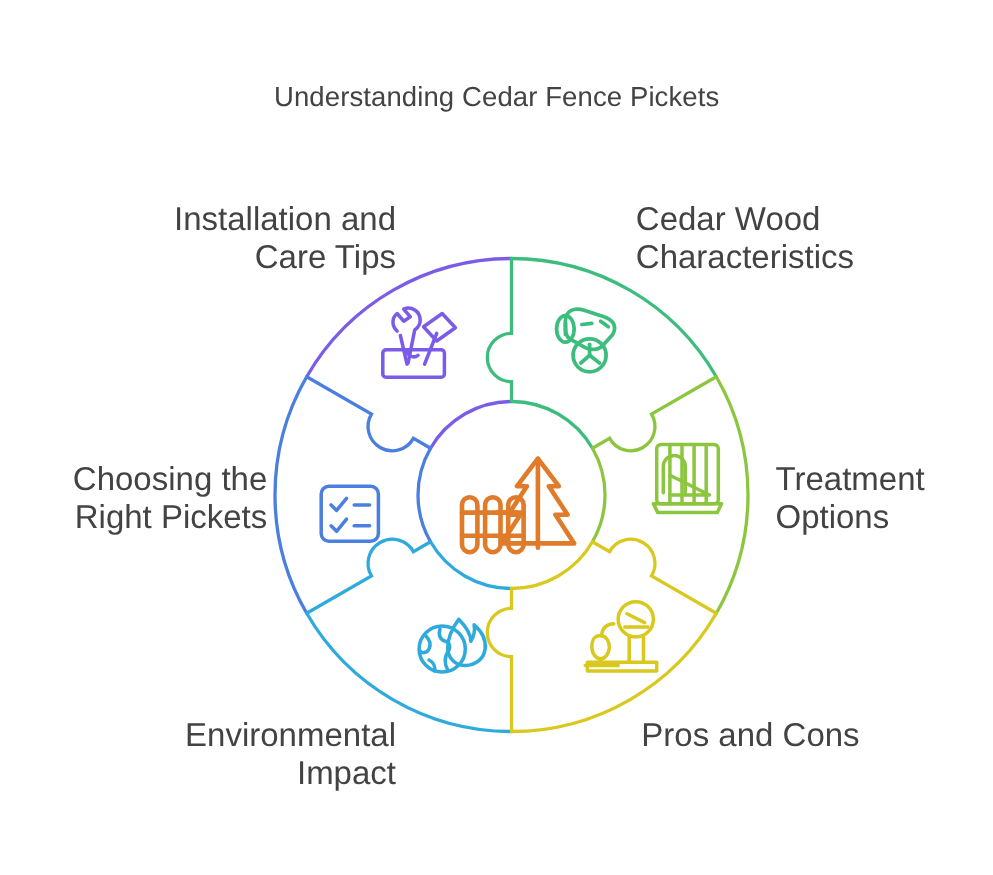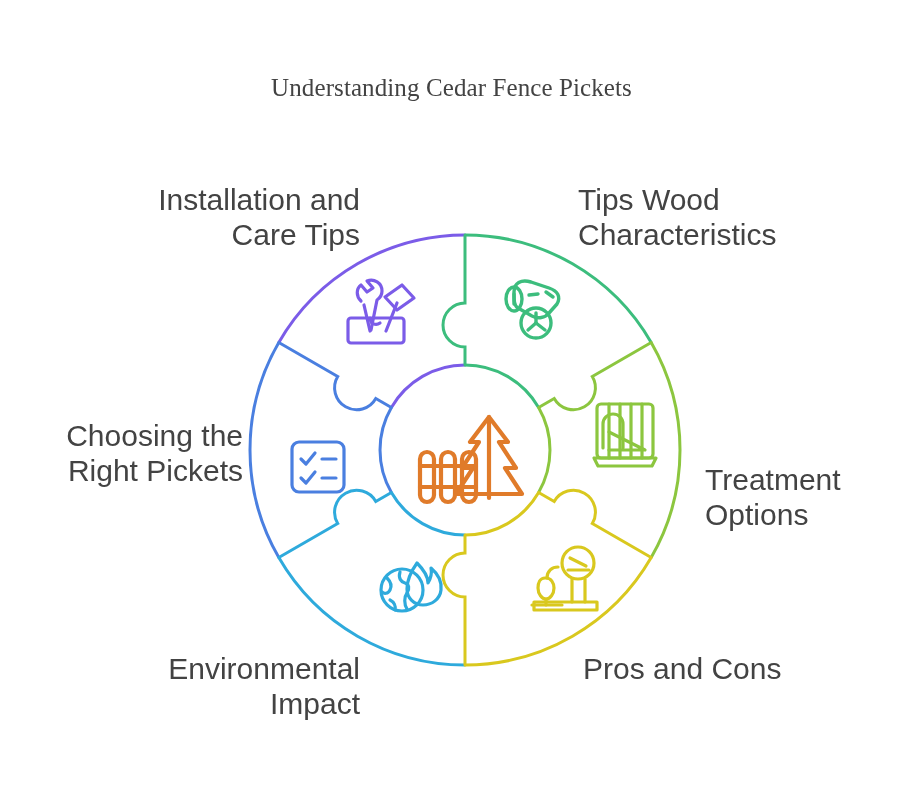--- a/index.html
+++ b/index.html
@@ -6,30 +6,30 @@
   body{
     width:903px;height:795px;
     background:#ffffff;
     font-family:"Liberation Sans","DejaVu Sans",sans-serif;
     overflow:hidden;position:relative;
   }
   #infographic{position:absolute;inset:0;}
   .title{
     position:absolute;top:74px;left:0;width:903px;
     text-align:center;font-size:25px;color:#434343;
-    font-weight:400;letter-spacing:.1px;font-family:Liberation Serif, serif;
+    font-weight:400;letter-spacing:.1px;
   }
   .lbl{
     position:absolute;font-size:30px;line-height:35px;
     color:#434343;font-weight:400;white-space:pre-line;
   }
   .lbl-tl{top:182px;right:543px;text-align:right;}
   .lbl-tr{top:182px;left:578px;text-align:left;}
   .lbl-l {top:418px;right:660px;text-align:right;margin-left:18px;}
-  .lbl-r {top:418px;left:705px;text-align:left;margin-top:44px;}
+  .lbl-r {top:418px;left:705px;text-align:left;}
   .lbl-bl{top:651px;right:543px;text-align:right;}
   .lbl-br{top:651px;left:583px;text-align:center;}
   svg.wheel{position:absolute;left:0;top:0;width:903px;height:795px;}
 </style>
 </head>
 <body>
 
 <div id="infographic">
 
   <div class="title">Understanding Cedar Fence Pickets</div>
@@ -185,21 +185,21 @@
       <path d="M397 303 L386 331"></path>
 
       <rect x="348" y="318" width="56" height="25" rx="3"></rect>
       <path d="M370 318 C370 324 376 326 380 323"></path>
     </g>
   </svg>
 
   <div class="lbl lbl-tl">Installation and
 Care Tips</div>
 
-  <div class="lbl lbl-tr">Tips Wood
+  <div class="lbl lbl-tr">Cedar Wood
 Characteristics</div>
 
   <div class="lbl lbl-l">Choosing the
 Right Pickets</div>
 
   <div class="lbl lbl-r">Treatment
 Options</div>
 
   <div class="lbl lbl-bl">Environmental
 Impact</div>

